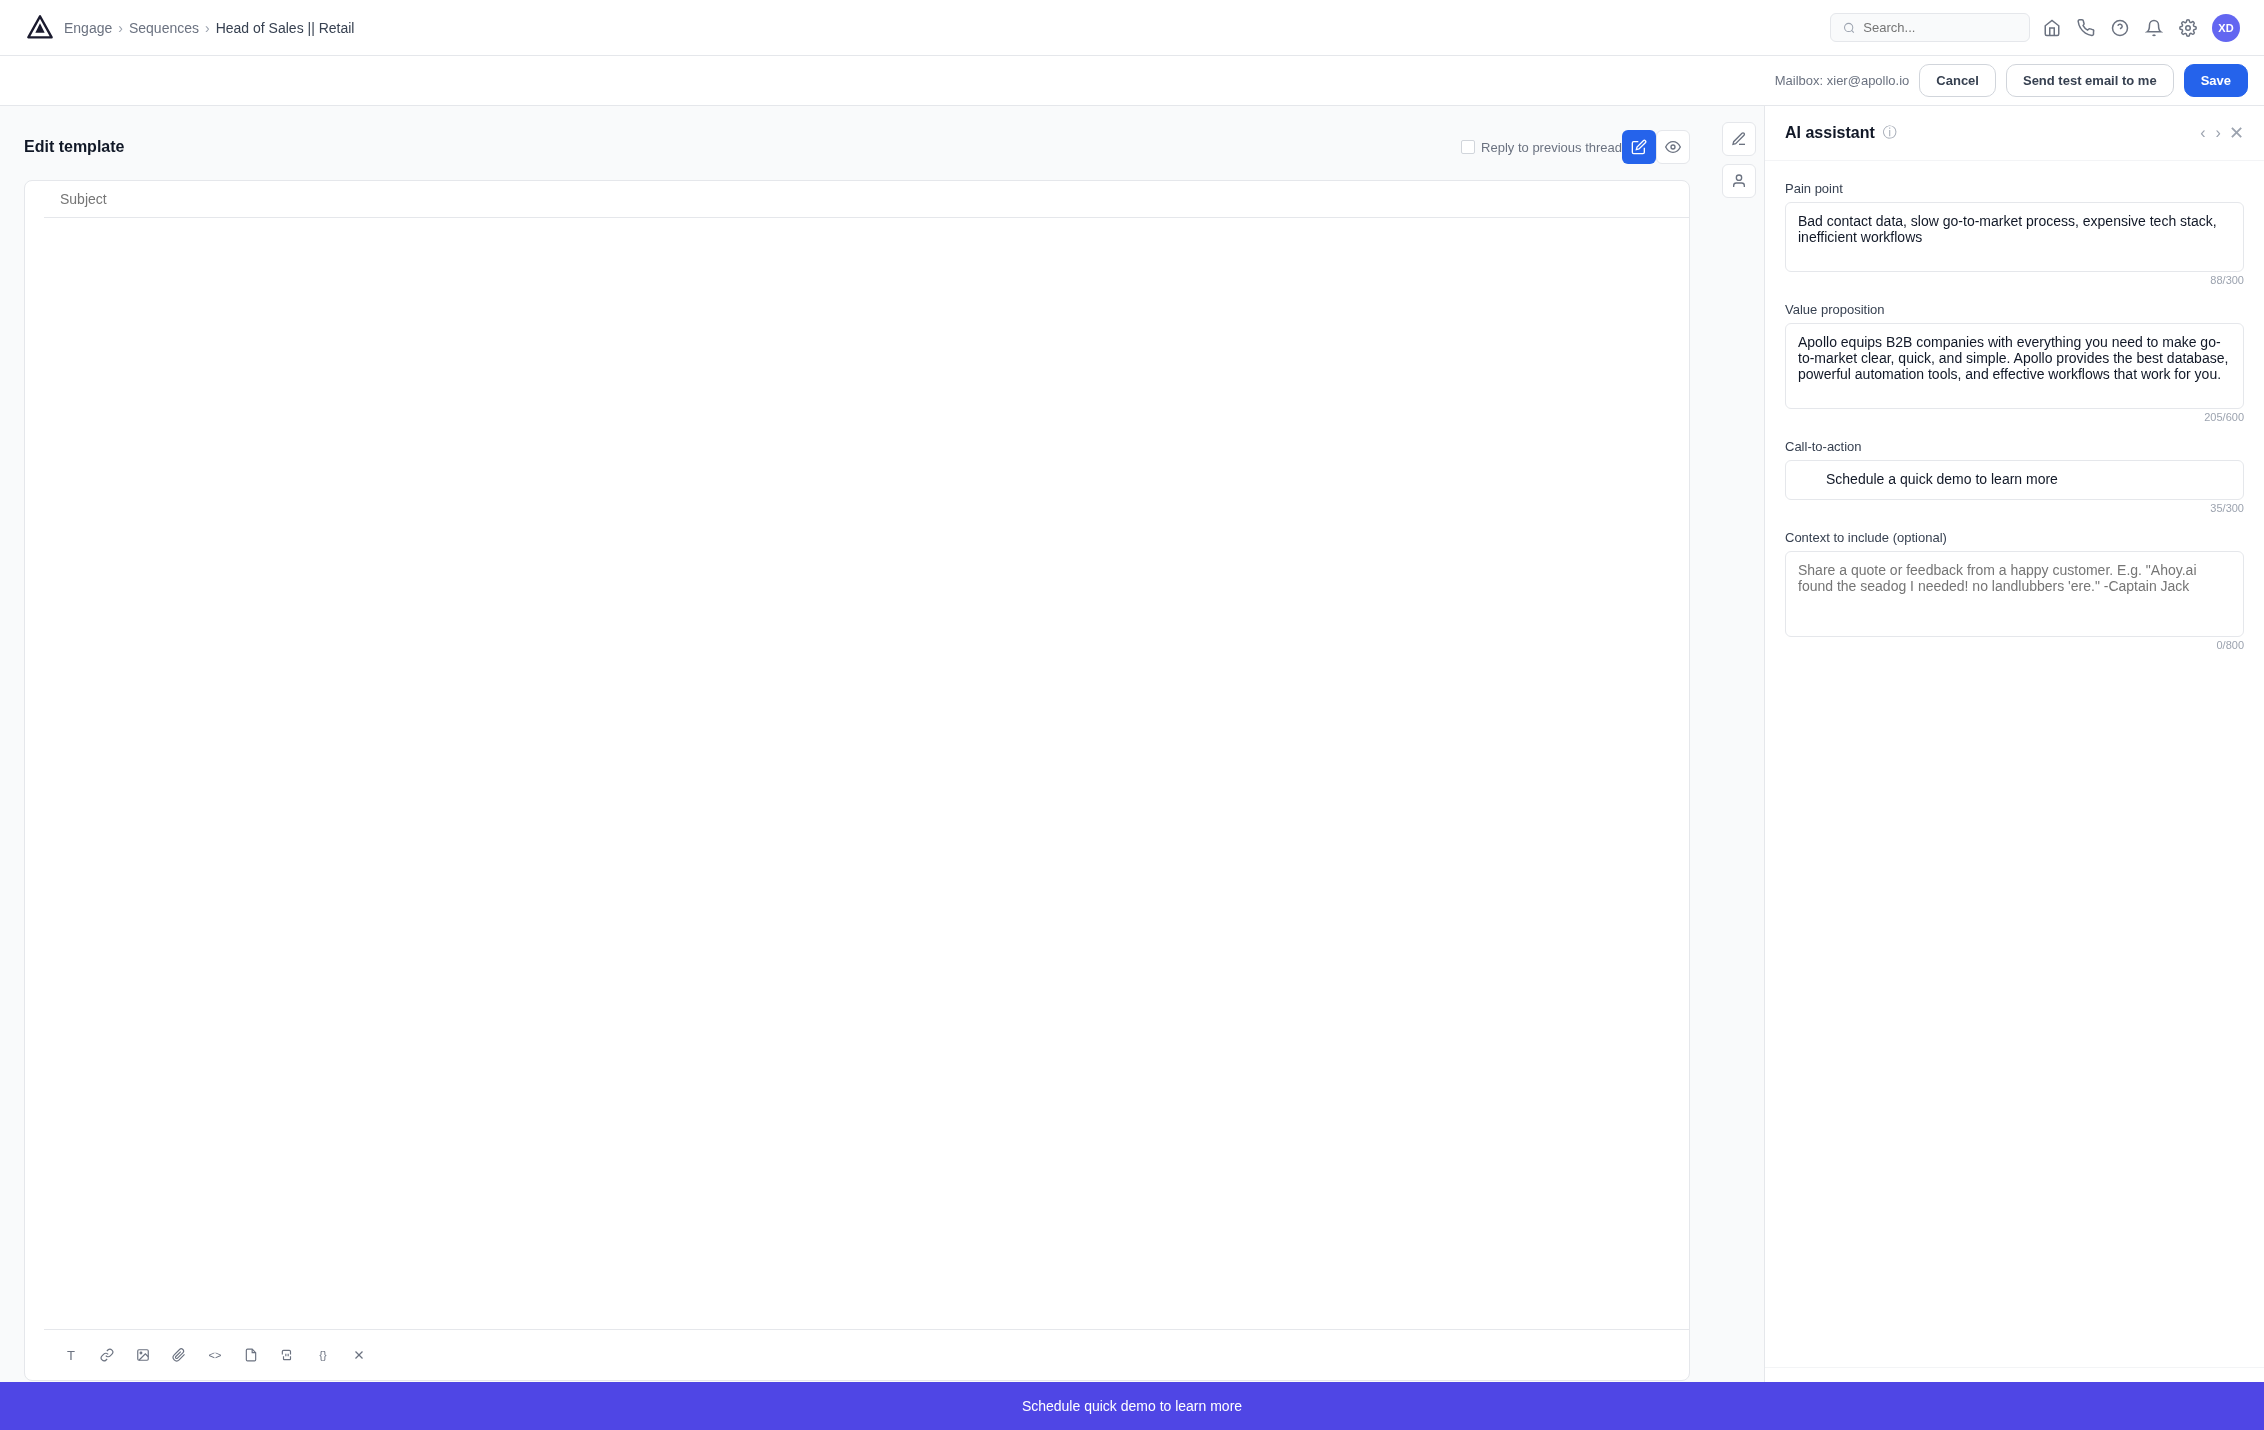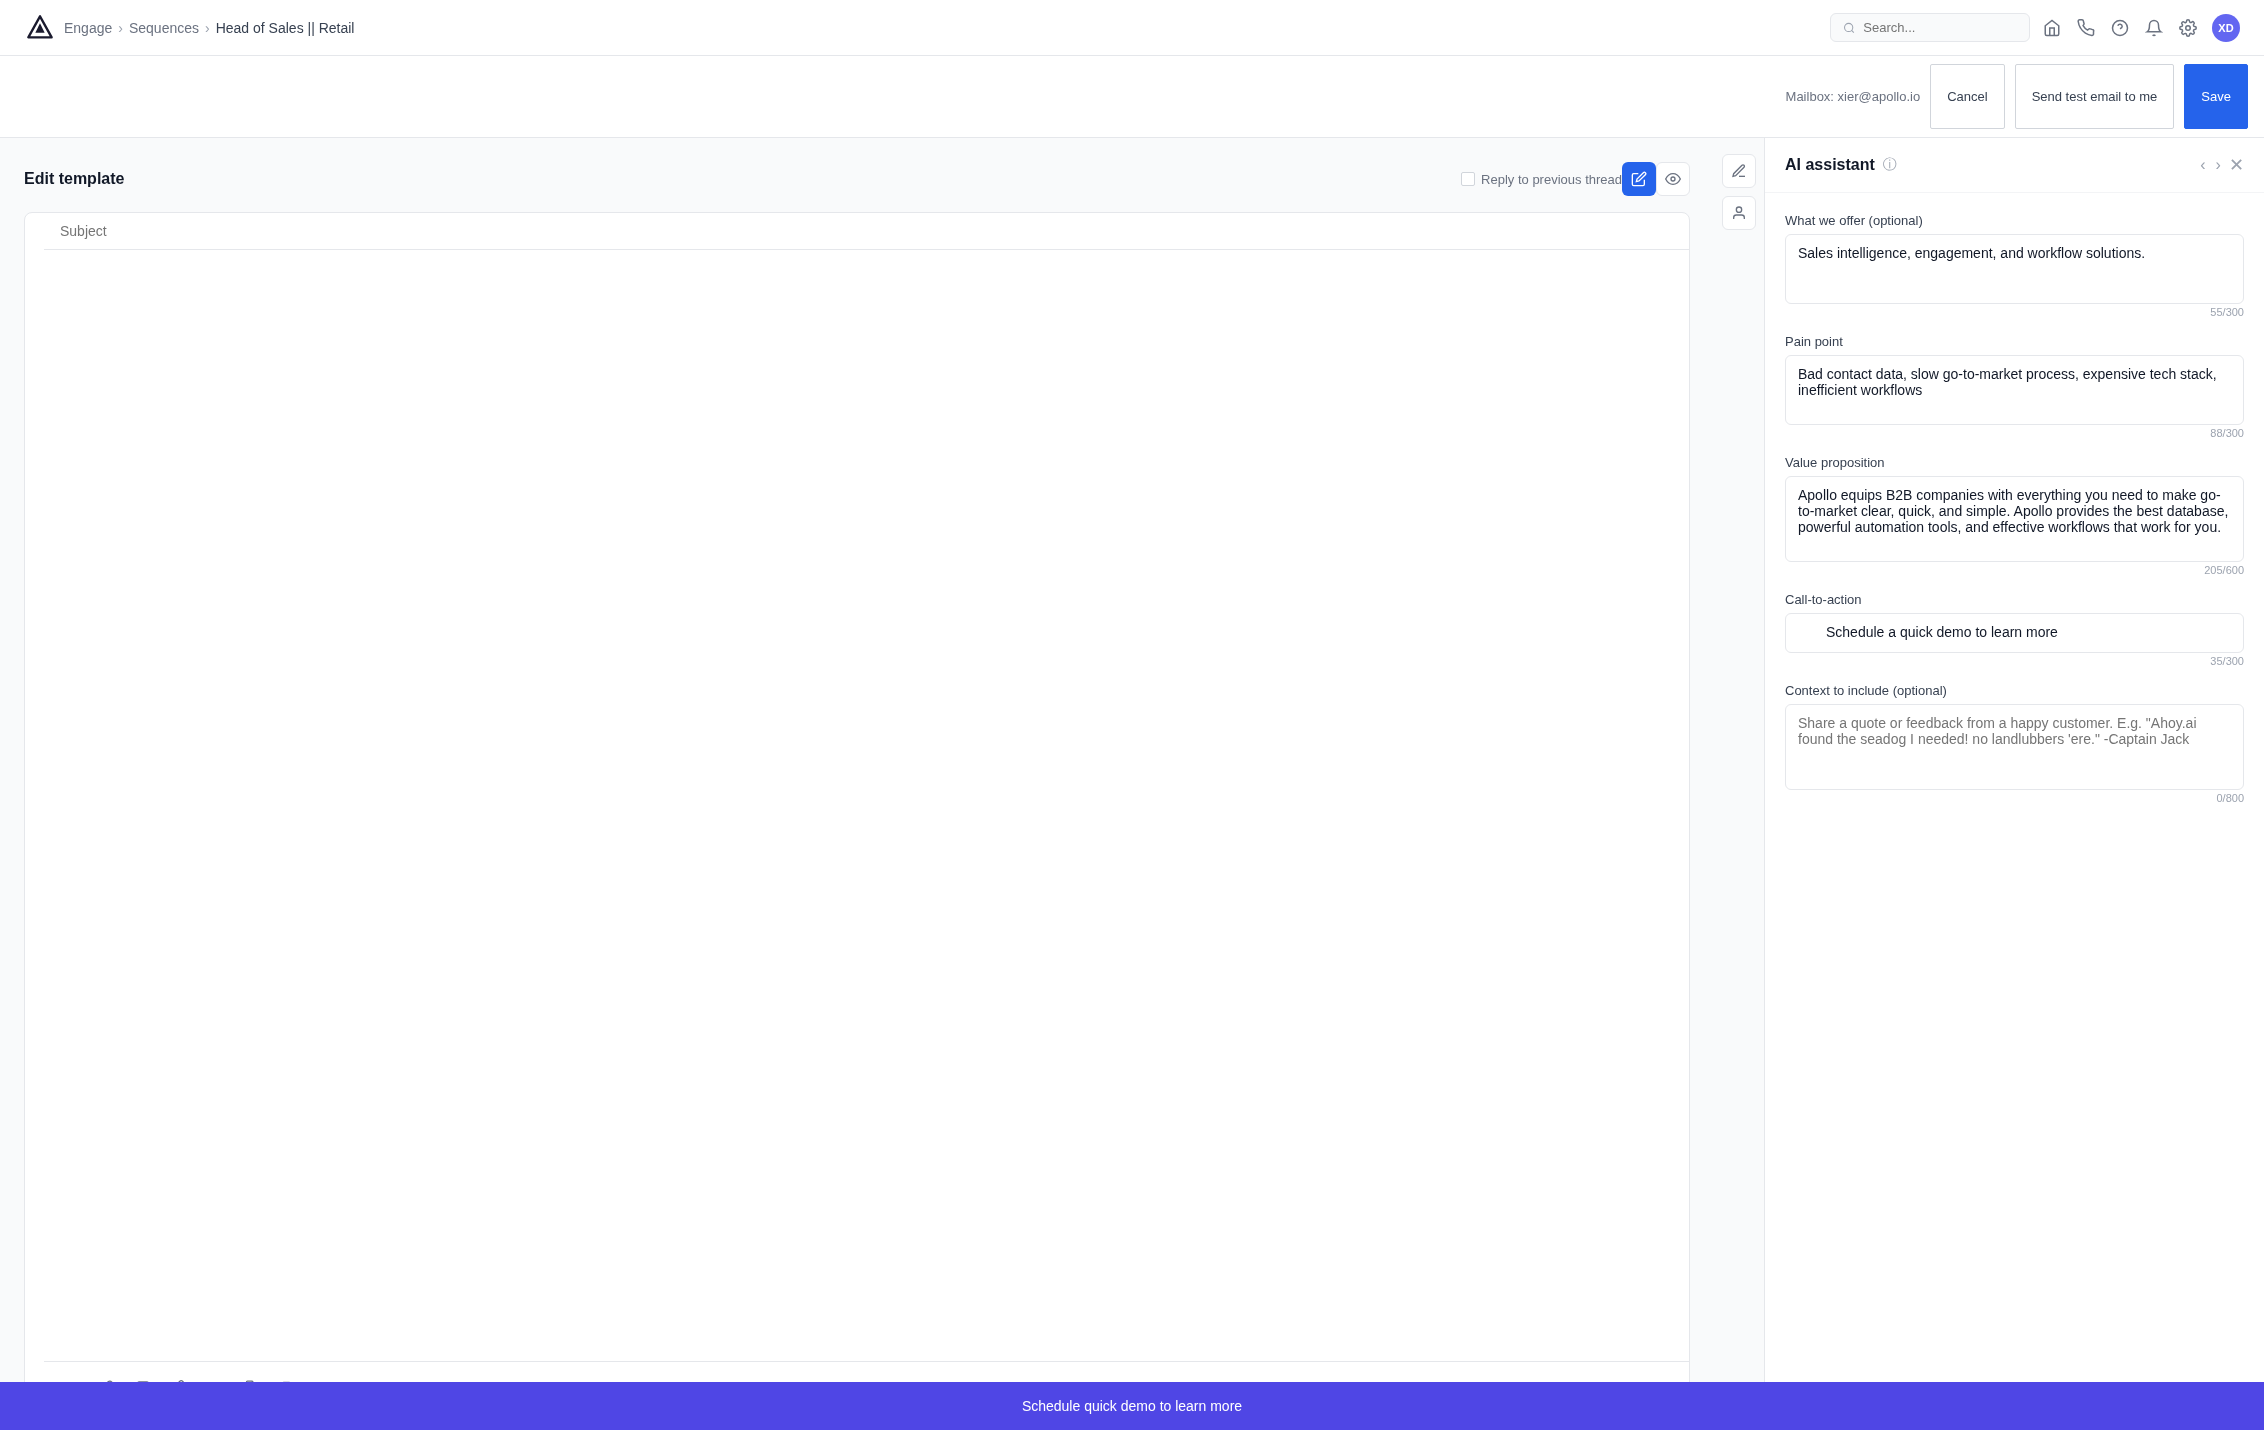--- a/index.html
+++ b/index.html
@@ -29,21 +29,21 @@
     .nav-icon { width: 20px; height: 20px; color: #6b7280; cursor: pointer; display: flex; align-items: center; justify-content: center; font-size: 16px; }
     .avatar { width: 28px; height: 28px; background: #6366f1; border-radius: 50%; display: flex; align-items: center; justify-content: center; color: white; font-size: 11px; font-weight: 600; cursor: pointer; }
 
     
     .toolbar-row {
       display: flex; align-items: center; justify-content: flex-end;
       background: #fff; padding: 8px 16px; gap: 10px;
       border-bottom: 1px solid #e5e7eb;
     }
     .mailbox-text { font-size: 13px; color: #6b7280; }
-    .btn { padding: 24px 16px; border-radius: 2px; font-size: 13px; font-weight: 400; cursor: pointer; border: 1px solid transparent; }
+    .btn { padding: 8px 16px; border-radius: 10px; font-size: 13px; font-weight: 700; cursor: pointer; border: 1px solid transparent; }
     .btn-cancel { background: #fff; border-color: #d1d5db; color: #374151; }
     .btn-send { background: #fff; border-color: #d1d5db; color: #374151; }
     .btn-save { background: #2563eb; color: white; border-color: #2563eb; }
 
     
     .main-content { display: flex; height: calc(100vh - 56px - 48px); }
 
     
     .editor-panel { flex: 1; background: #f9fafb; padding: 24px; display: flex; flex-direction: column; gap: 0; position: relative; }
     .editor-header { display: flex; align-items: center; justify-content: space-between; margin-bottom: 16px; }
@@ -297,25 +297,20 @@
       <div class="ai-nav">
         <button class="ai-nav-btn">‹</button>
         <button class="ai-nav-btn">›</button>
         <button class="ai-close">✕</button>
       </div>
     </div>
 
     <div class="ai-body">
 
 
-      <div class="field-group">
-        <div class="field-label">What we offer (optional)</div>
-        <textarea class="field-input" rows="3" style="">Sales intelligence, engagement, and workflow solutions.</textarea>
-        <div class="char-count">55/300</div>
-      </div>
 
       <div class="field-group">
         <div class="field-label">Pain point</div>
         <textarea class="field-input" rows="3" style="">Bad contact data, slow go-to-market process, expensive tech stack, inefficient workflows</textarea>
         <div class="char-count">88/300</div>
       </div>
 
       <div class="field-group">
         <div class="field-label">Value proposition</div>
         <textarea class="field-input" rows="4" style="">Apollo equips B2B companies with everything you need to make go-to-market clear, quick, and simple. Apollo provides the best database, powerful automation tools, and effective workflows that work for you.</textarea>

